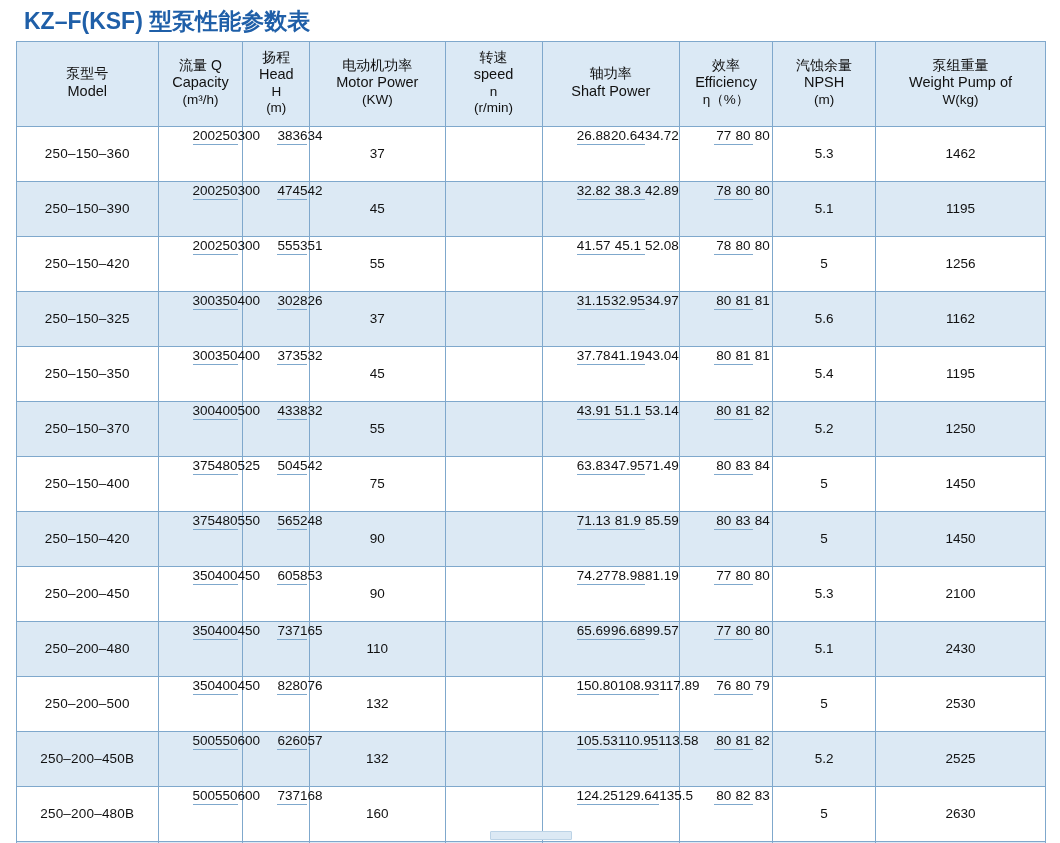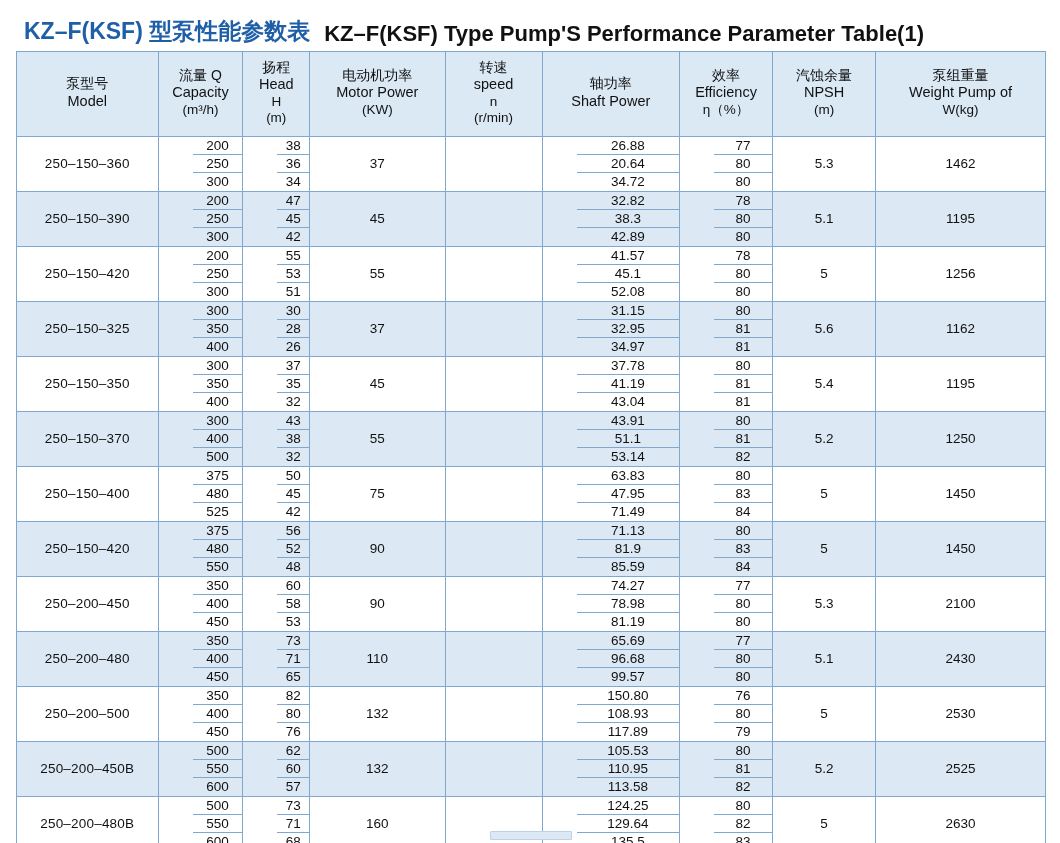--- a/index.html
+++ b/index.html
@@ -15,22 +15,22 @@
     overflow: hidden;
   }
   .page {
     position: relative;
     width: 1060px;
     height: 843px;
     box-sizing: border-box;
   }
   .title-bar {
     display: flex;
-    align-items: flex-end;
-    padding: 16px 0 4px 24px;
+    align-items: flex-start;
+    padding: 6px 0 4px 24px;
     white-space: nowrap;
   }
   .title-cn {
     font-size: 23px;
     font-weight: bold;
     color: #1f5fa8;
     letter-spacing: 0px;
   }
   .title-en {
     font-size: 22px;
@@ -78,21 +78,20 @@
 
   tbody tr.band-a td { background: #ffffff; }
   tbody tr.band-b td { background: #dce9f4; }
 
   td.model {
     font-size: 14px;
     letter-spacing: 0.2px;
   }
   .stack {
     display: flex;
-    flex-direction: column;
     height: 100%;
     margin-left: 34px;
   }
   .stack > div {
     flex: 1 1 0;
     line-height: 18px;
     height: 18px;
     border-bottom: 1px solid #7fa8cc;
     box-sizing: border-box;
   }
@@ -118,21 +117,20 @@
     border-radius: 1px;
   }
 </style>
 </head>
 <body>
 
 <div class="page">
 
   <div class="title-bar">
     <span class="title-cn">KZ–F(KSF) 型泵性能参数表</span>
-    <span class="title-en">KZ–F(KSF) Type Pump'S Performance Parameter Table(1)</span>
   </div>
 
   <div class="table-wrap">
     <table class="perf">
       <colgroup>
         <col class="c0">
           <col class="c1">
           <col class="c2">
           <col class="c3">
           <col class="c4">

